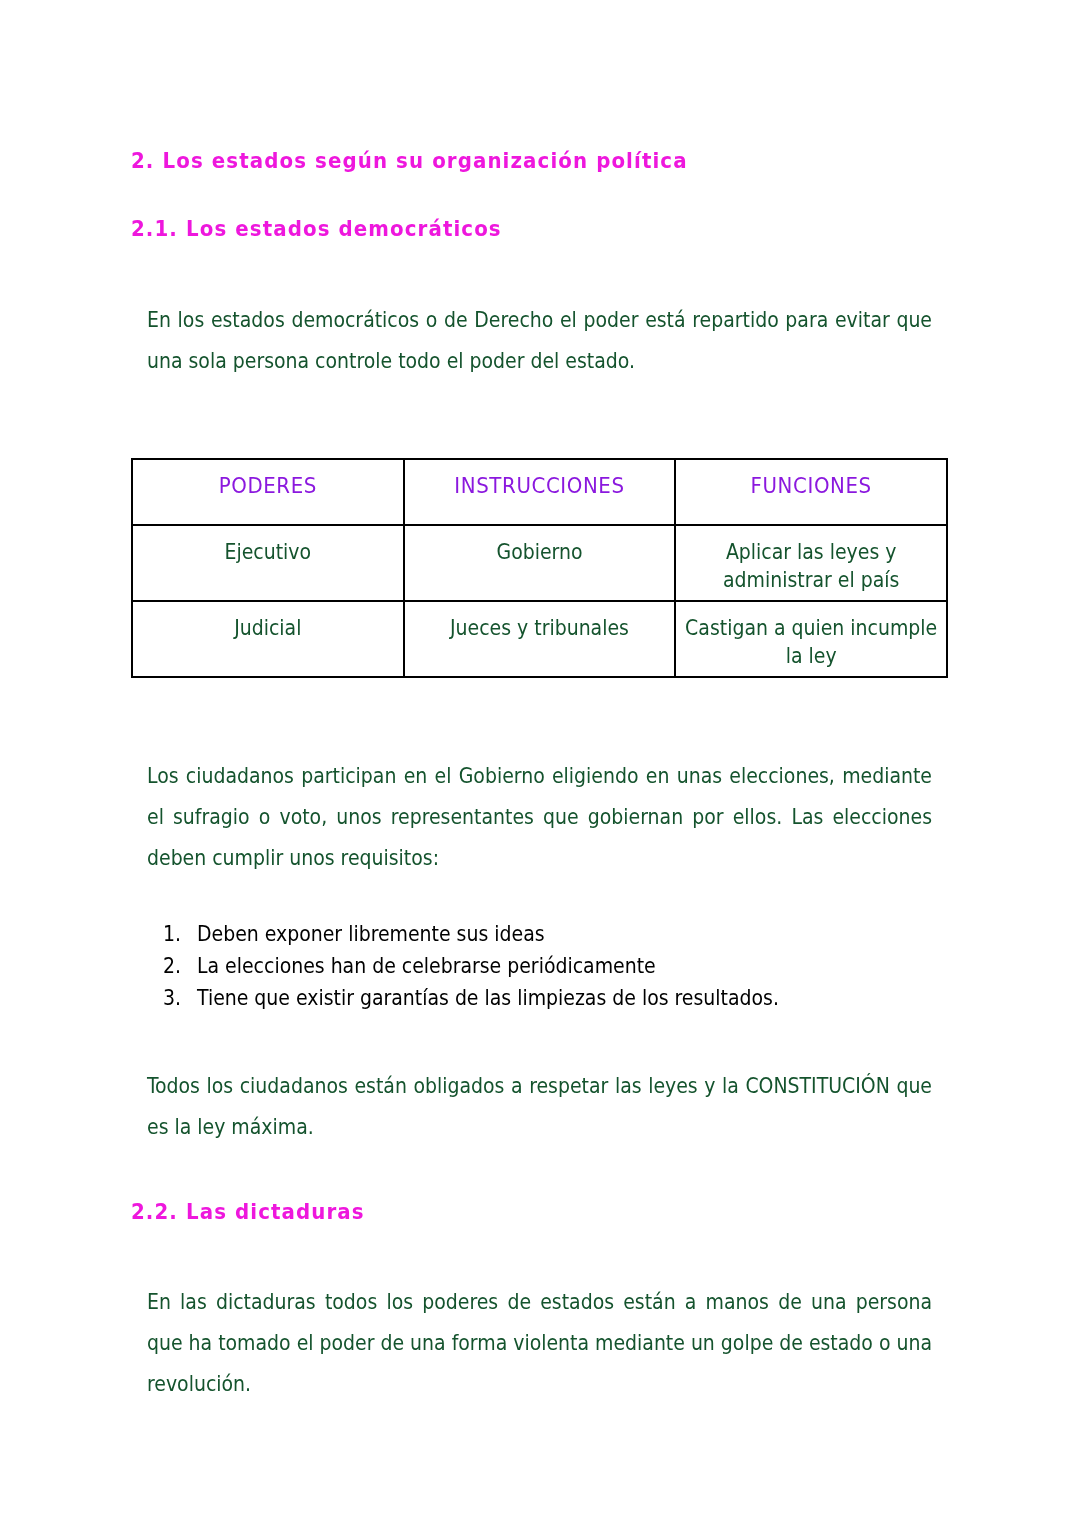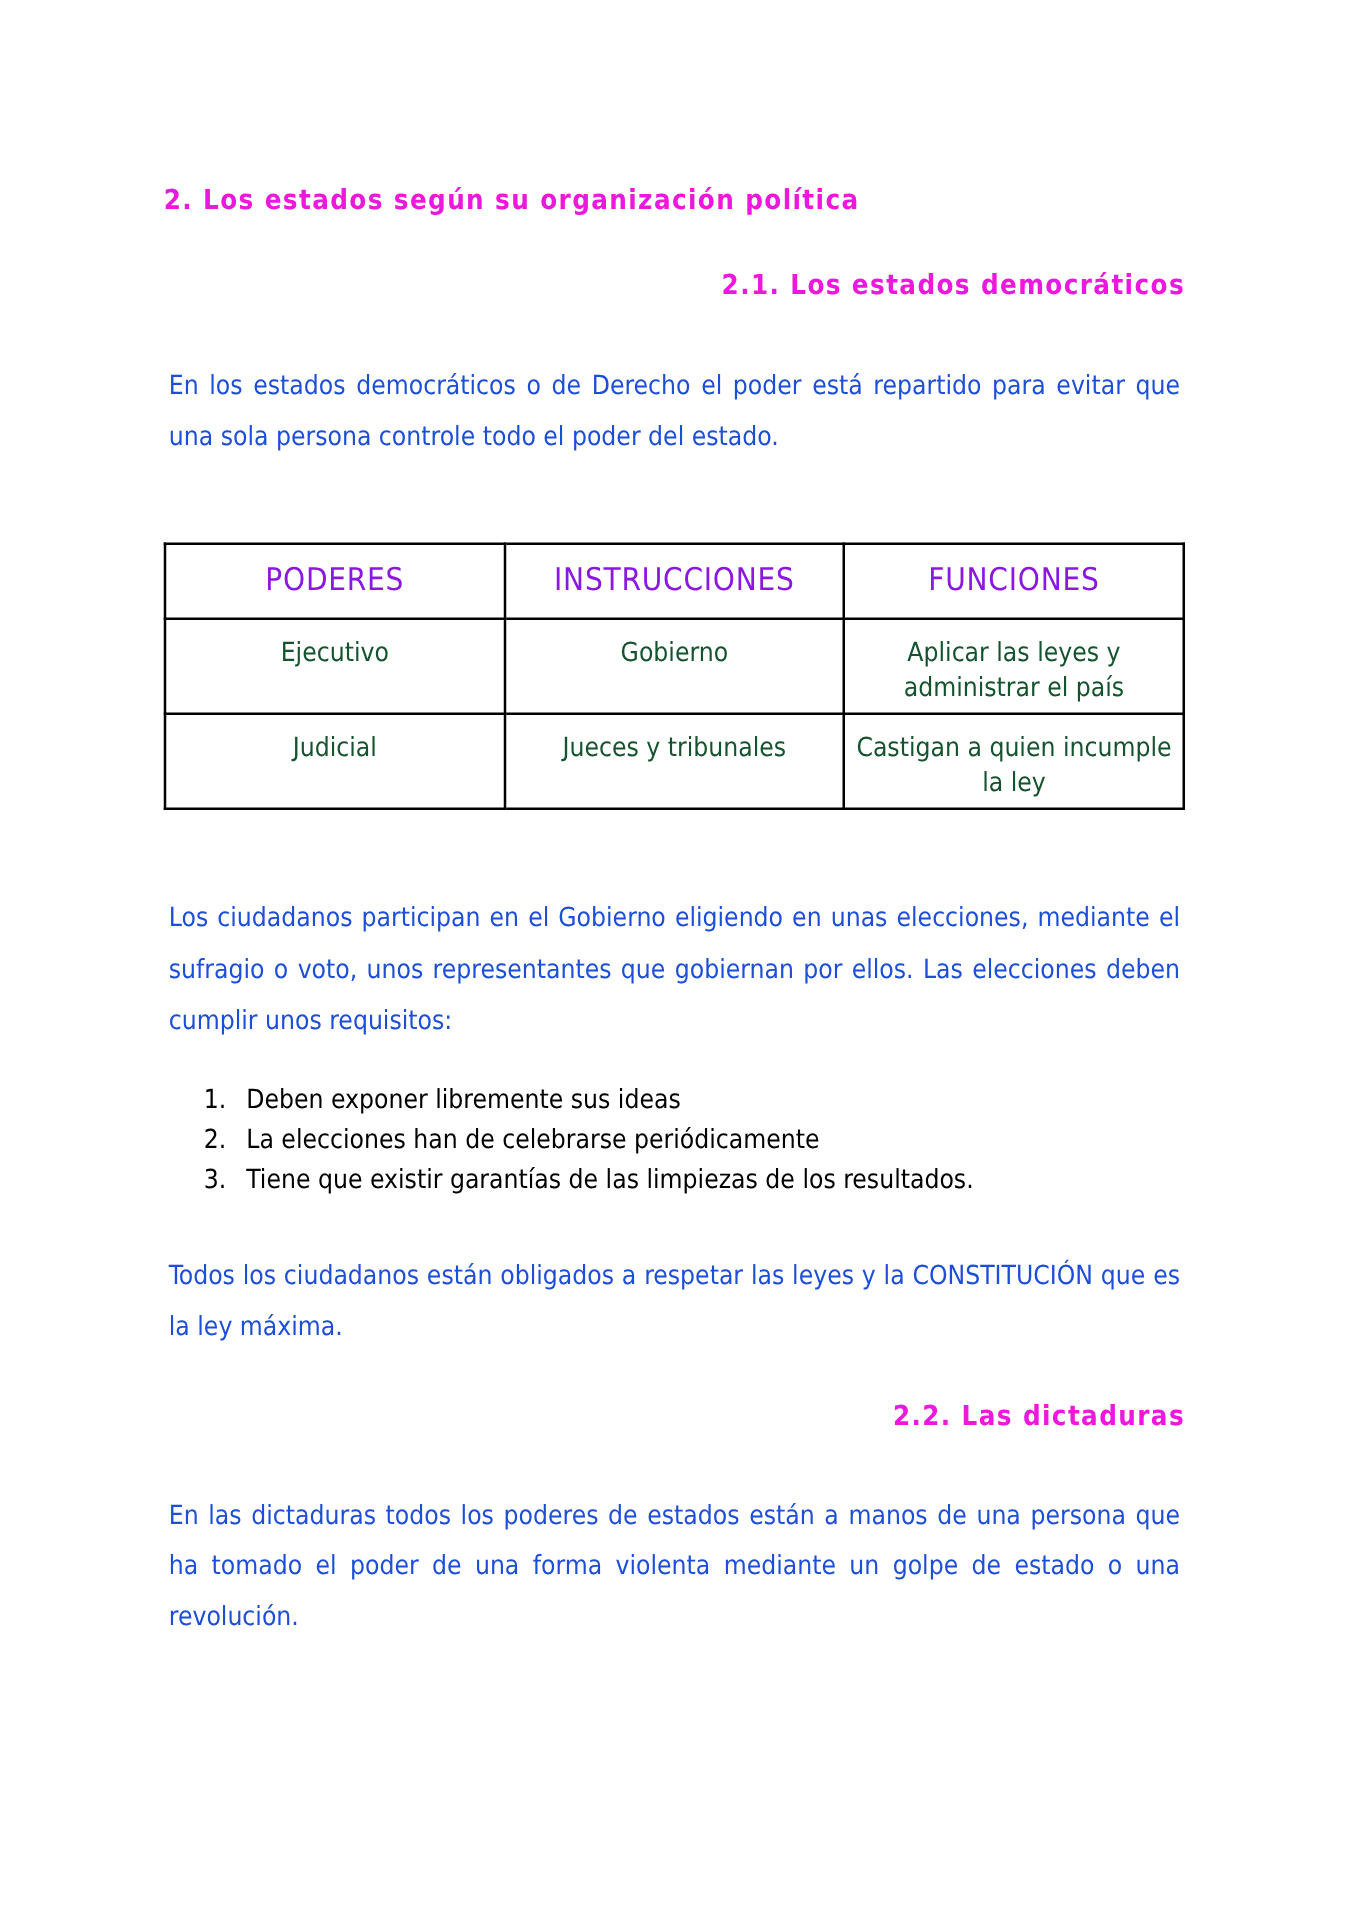--- a/index.html
+++ b/index.html
@@ -34,30 +34,29 @@
     white-space: nowrap;
   }
   .h-sub {
     color: #ee17dd;
     font-weight: bold;
     font-size: 22px;
     letter-spacing: 1.1px;
     line-height: 1.25;
     margin: 0;
     white-space: nowrap;
-    text-align: right;
   }
 
   
   .para {
-    color: #1d4ed8;
+    color: #14532d;
     font-size: 21px;
     line-height: 1.95;
     text-align: justify;
-    margin: 4px;
+    margin: 16px;
   }
   .para.last-loose {
     text-align: justify;
   }
   .para.flow {
     text-align: justify;
   }
 
   
   table.poderes {
@@ -71,24 +70,24 @@
     text-align: center;
     vertical-align: top;
     padding: 12px 6px 0 6px;
     font-size: 21px;
     line-height: 1.35;
     color: #14532d;
   }
   table.poderes tr.head td {
     color: #8b18de;
     letter-spacing: 0.6px;
-    font-size: 25px;
+    font-size: 22px;
     height: 30px;
     padding-top: 11px;
-    padding-bottom: 13px;
+    padding-bottom: 23px;
   }
   table.poderes tr.body td {
     height: 62px;
   }
 
   
   ol.reqs {
     margin: 0;
     padding: 0;
     list-style: none;

